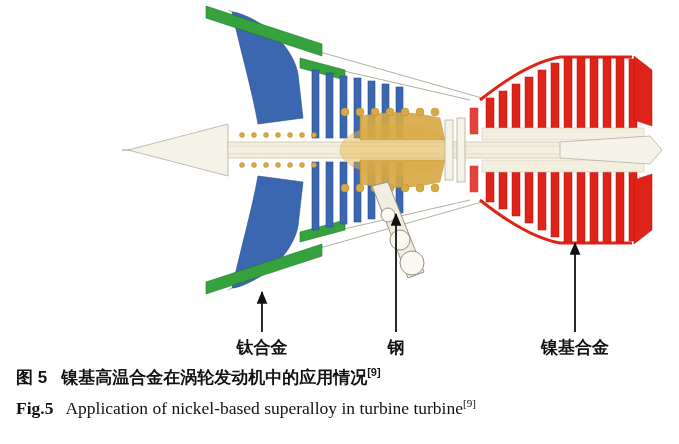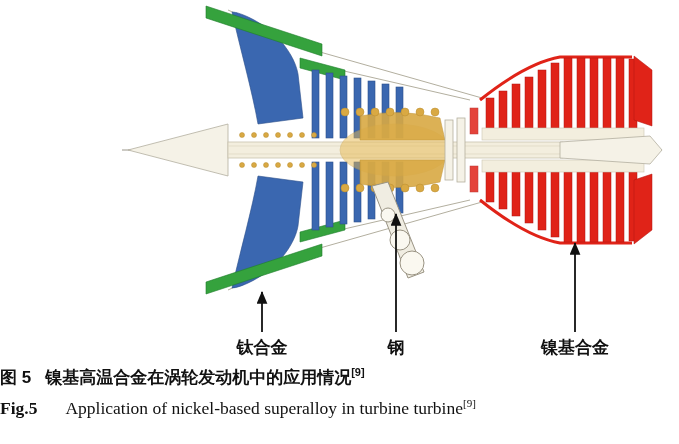--- a/index.html
+++ b/index.html
@@ -20,34 +20,34 @@
   .stroke-nickel{stroke:var(--c-nickel,#e02318);stroke-width:3;fill:none;}
   .fill-gold{fill:var(--c-gold,#d9a943);stroke:#b98c2f;stroke-width:.5;}
   .casing{stroke:#b3af9f;stroke-width:1;fill:none;}
   .lightbody{fill:#f5f2e7;stroke:#b3af9f;stroke-width:.8;}
   .part-label{
     font-family:"Liberation Sans", sans-serif;
     font-size:17px;font-weight:600;fill:#111;
   }
   .arrow-line{stroke:#111;stroke-width:1.8;}
 
-  .caption{padding-left:0;}
+  .caption{padding-left:16px;}
   .cap-zh{
     margin-top:4px;
     font-size:17px;font-weight:600;color:#111;
     font-family:"Liberation Sans", sans-serif;
   }
   .cap-zh .zh-label{font-weight:700;margin-right:14px;}
   .cap-zh sup, .cap-en sup{font-size:11px;}
   .cap-en{
     margin-top:8px;
     font-size:17.5px;color:#111;
     font-family:"Liberation Serif", serif;
   }
-  .cap-en .en-label{font-weight:700;margin-right:28px;}
+  .cap-en .en-label{font-weight:700;margin-right:12px;}
 </style>
 </head>
 <body>
 
 <div class="page">
 
   <div class="figure-wrap">
     <svg width="679" height="362" viewBox="0 0 679 362">
       <defs>
         <marker id="arrow" markerWidth="9" markerHeight="7" refX="6.5" refY="3" orient="auto">

